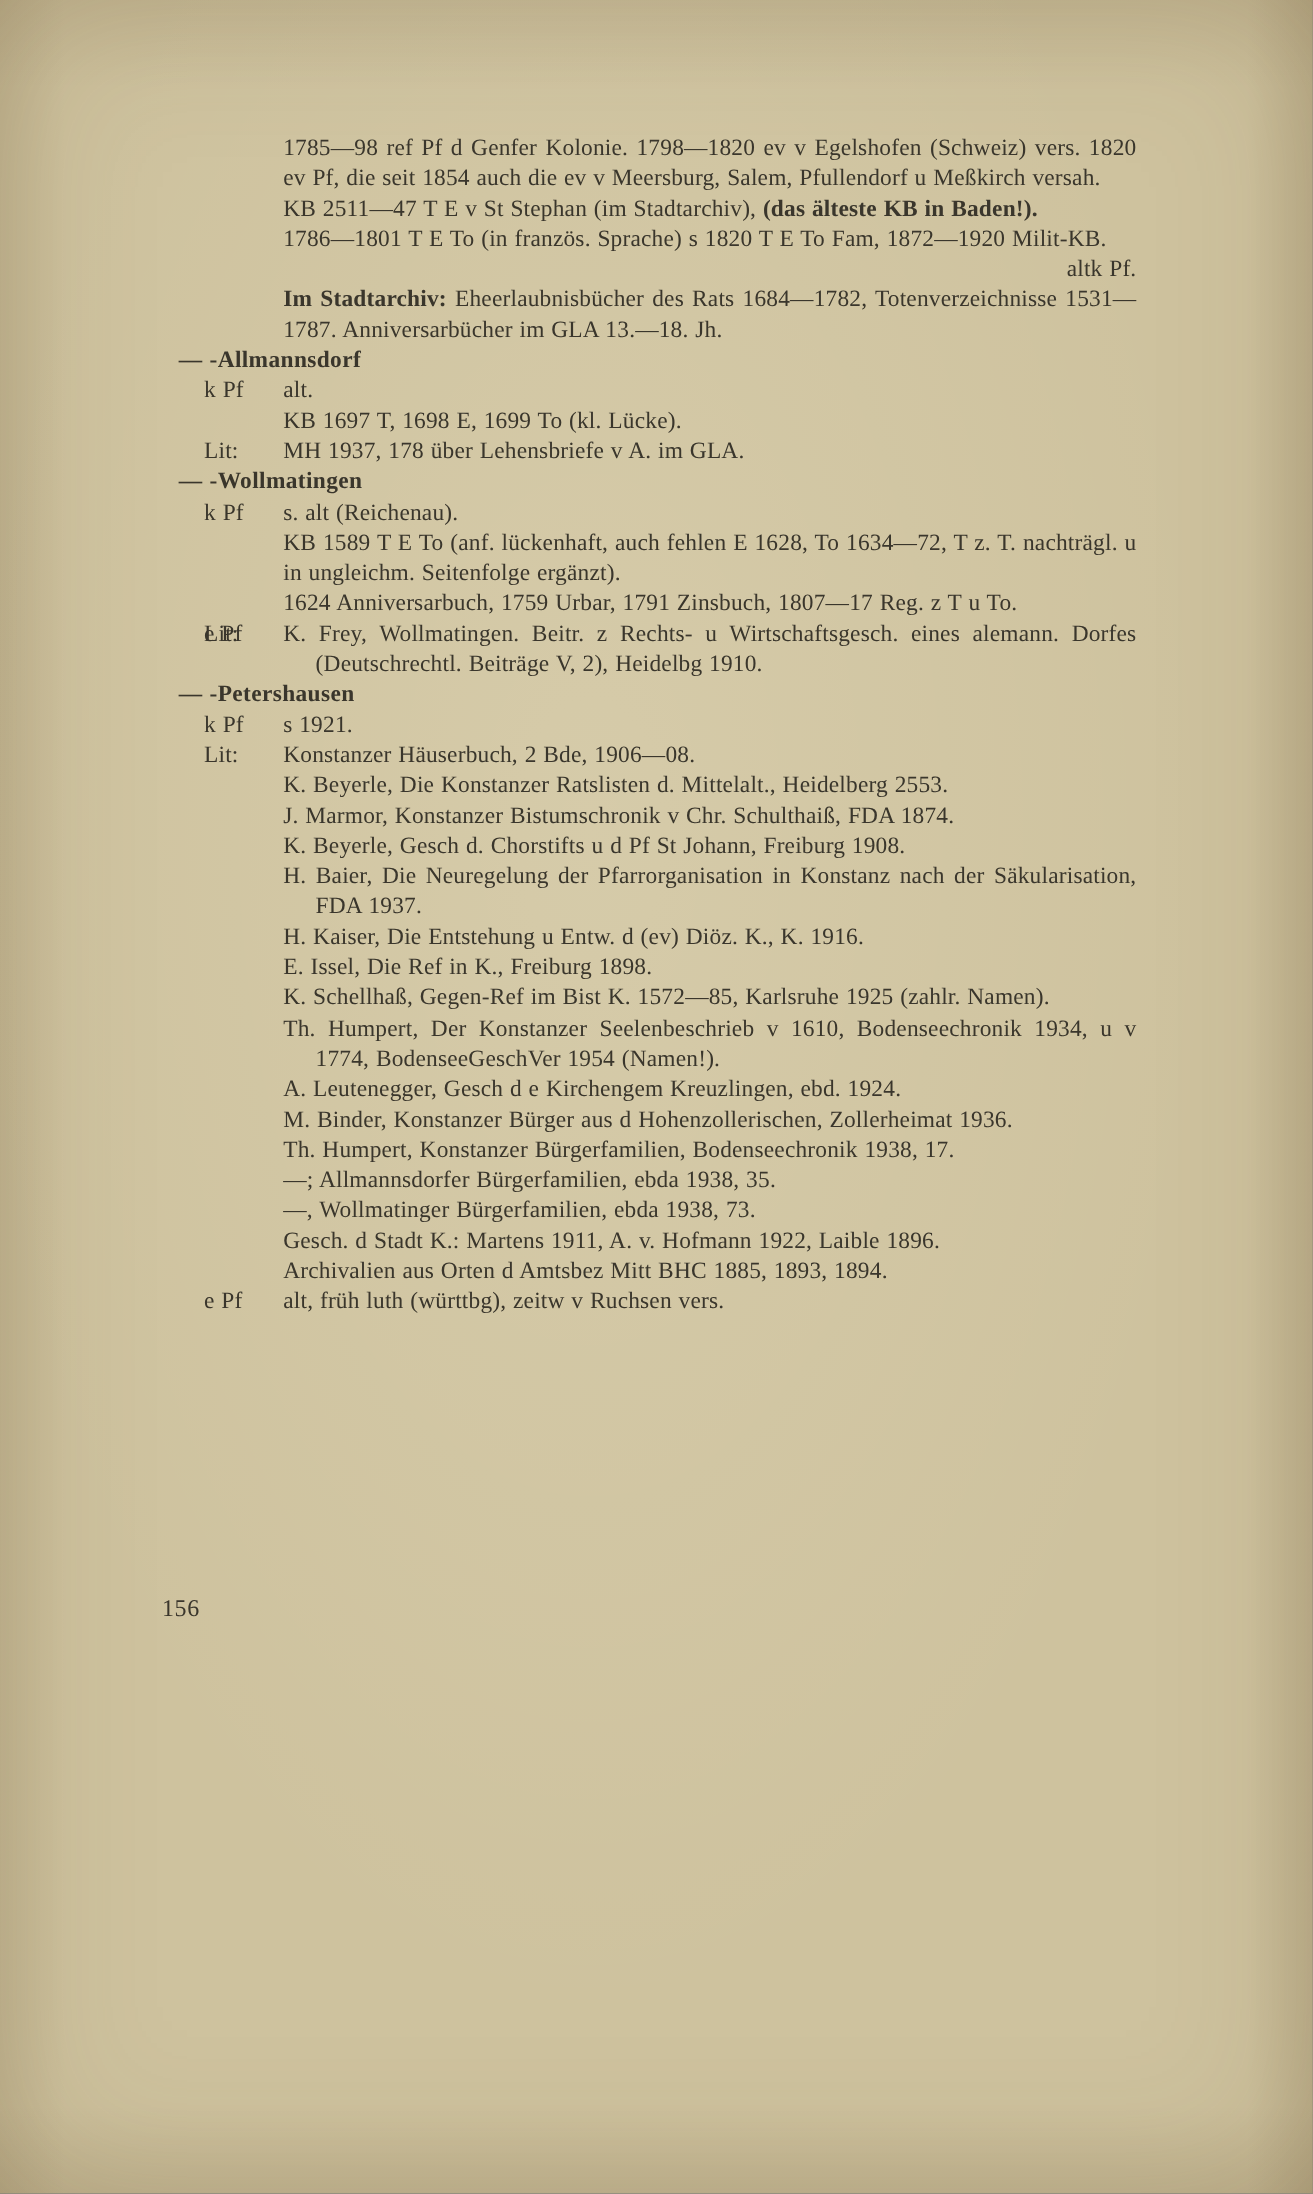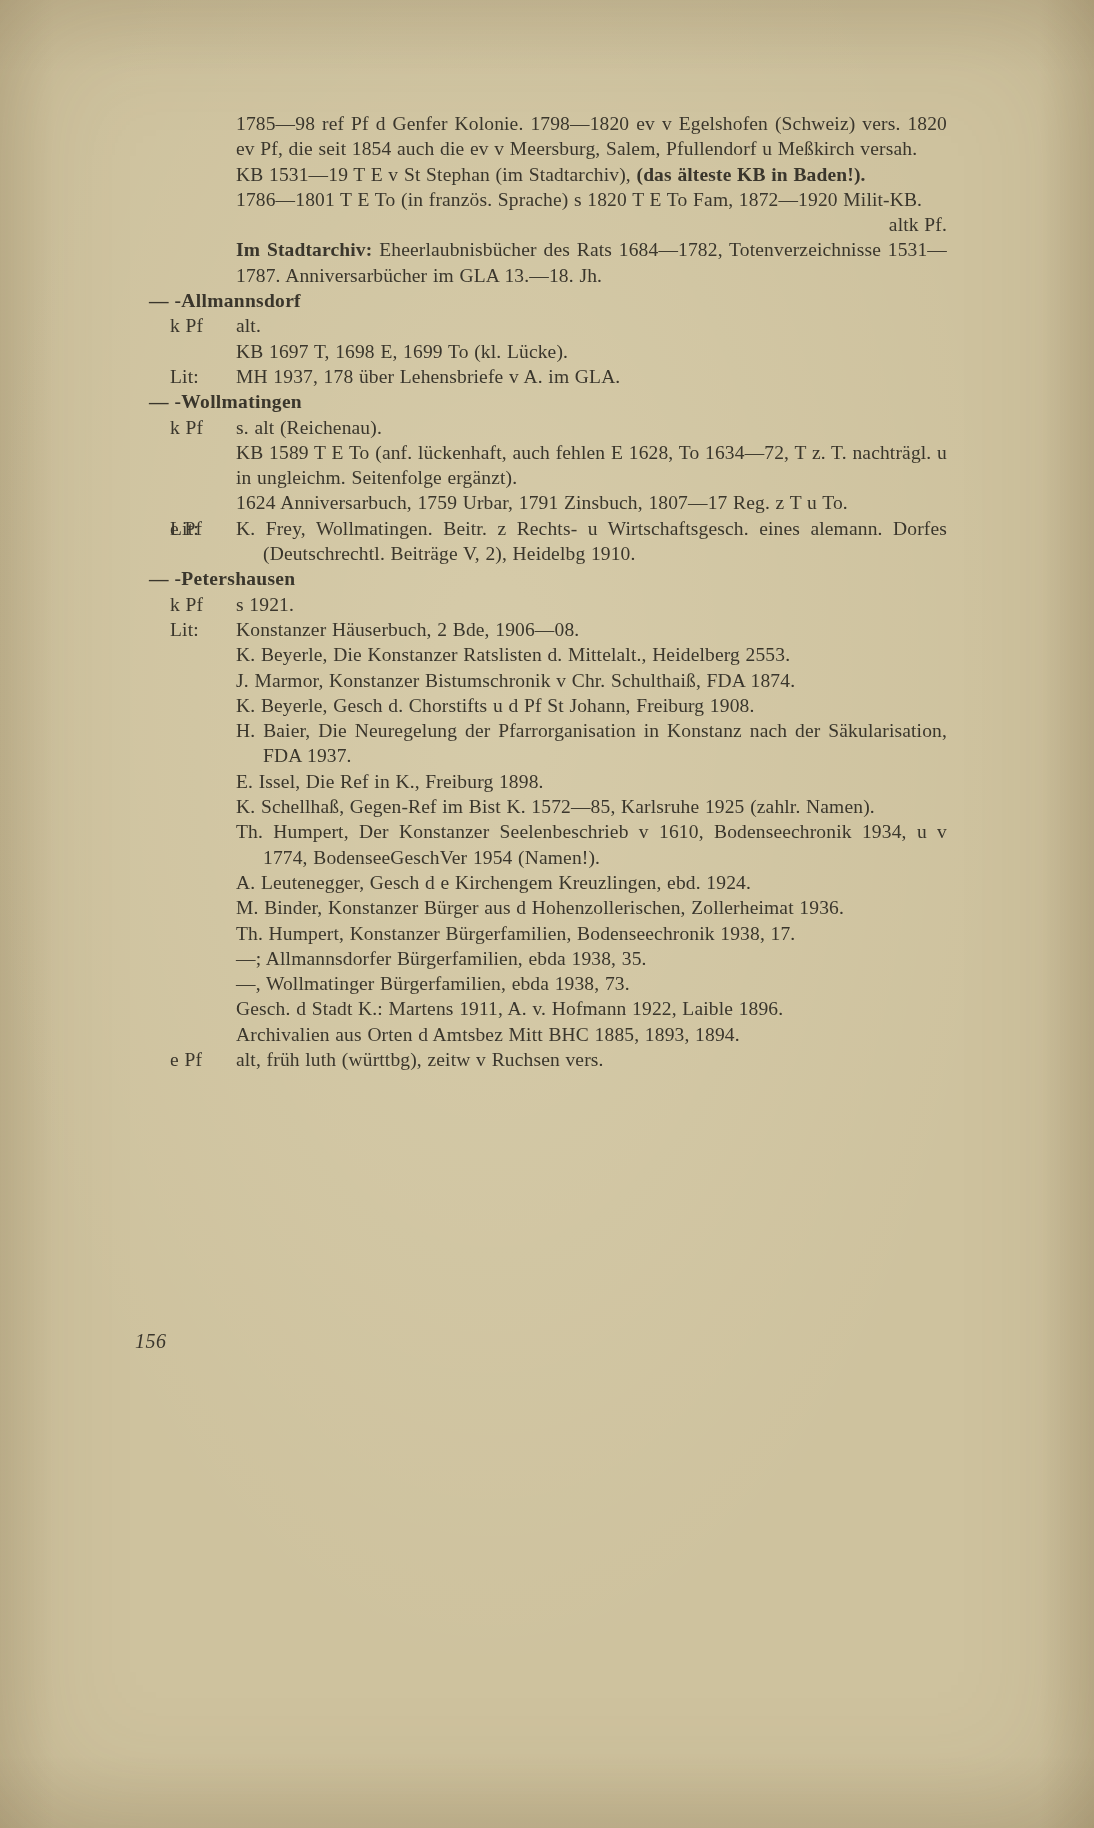--- a/index.html
+++ b/index.html
@@ -25,33 +25,33 @@
   }
   .row { position:relative; }
   .row .label { position:absolute; left:21px; top:0; white-space:nowrap; }
   .row .body { margin-left:87px; text-align:justify; }
   .row.heading .body { margin-left:0; font-weight:bold; text-align:left; letter-spacing:0.3px; }
   .row.margin .body { margin-left:5px; text-align:right; }
   .row.hang .body { padding-left:27px; text-indent:-27px; }
   .b { font-weight:bold; }
   .page-number {
     position:absolute; left:135px; top:1330px;
-    font-size:20px; letter-spacing:0.5px;font-style:italic;
+    font-size:20px; letter-spacing:0.5px;
   }
 </style>
 </head>
 <body>
 
 <div class="page">
   <div class="content" id="entries">
       <div class="row para">
         <div class="body"><span>1785—98 ref Pf d Genfer Kolonie. 1798—1820 ev v Egelshofen (Schweiz) vers. 1820 ev Pf, die seit 1854 auch die ev v Meersburg, Salem, Pfullendorf u Meßkirch versah.</span></div>
       </div>
       <div class="row para">
-        <div class="body"><span>KB 1531—19 T E v St Stephan (im Stadtarchiv), </span><span class="b">(das älteste KB in Baden!).</span></div>
+        <div class="body"><span>KB 2511—47 T E v St Stephan (im Stadtarchiv), </span><span class="b">(das älteste KB in Baden!).</span></div>
       </div>
       <div class="row para">
         <div class="body"><span>1786—1801 T E To (in französ. Sprache) s 1820 T E To Fam, 1872—1920 Milit-KB.</span></div>
       </div>
       <div class="row margin">
         <div class="body"><span>altk Pf.</span></div>
       </div>
       <div class="row para">
         <div class="body"><span class="b">Im Stadtarchiv:</span><span> Eheerlaubnisbücher des Rats 1684—1782, Totenverzeichnisse 1531—1787. Anniversarbücher im GLA 13.—18. Jh.</span></div>
       </div>
@@ -106,20 +106,23 @@
       <div class="row para hang">
         <div class="body"><span>J. Marmor, Konstanzer Bistumschronik v Chr. Schulthaiß, FDA 1874.</span></div>
       </div>
       <div class="row para hang">
         <div class="body"><span>K. Beyerle, Gesch d. Chorstifts u d Pf St Johann, Freiburg 1908.</span></div>
       </div>
       <div class="row para hang">
         <div class="body"><span>H. Baier, Die Neuregelung der Pfarrorganisation in Konstanz nach der Säkularisation, FDA 1937.</span></div>
       </div>
       <div class="row para hang">
+        <div class="body"><span>H. Kaiser, Die Entstehung u Entw. d (ev) Diöz. K., K. 1916.</span></div>
+      </div>
+      <div class="row para hang">
         <div class="body"><span>E. Issel, Die Ref in K., Freiburg 1898.</span></div>
       </div>
       <div class="row para hang">
         <div class="body"><span>K. Schellhaß, Gegen-Ref im Bist K. 1572—85, Karlsruhe 1925 (zahlr. Namen).</span></div>
       </div>
       <div class="row para hang">
         <div class="body"><span>Th. Humpert, Der Konstanzer Seelenbeschrieb v 1610, Bodenseechronik 1934, u v 1774, BodenseeGeschVer 1954 (Namen!).</span></div>
       </div>
       <div class="row para hang">
         <div class="body"><span>A. Leutenegger, Gesch d e Kirchengem Kreuzlingen, ebd. 1924.</span></div>

